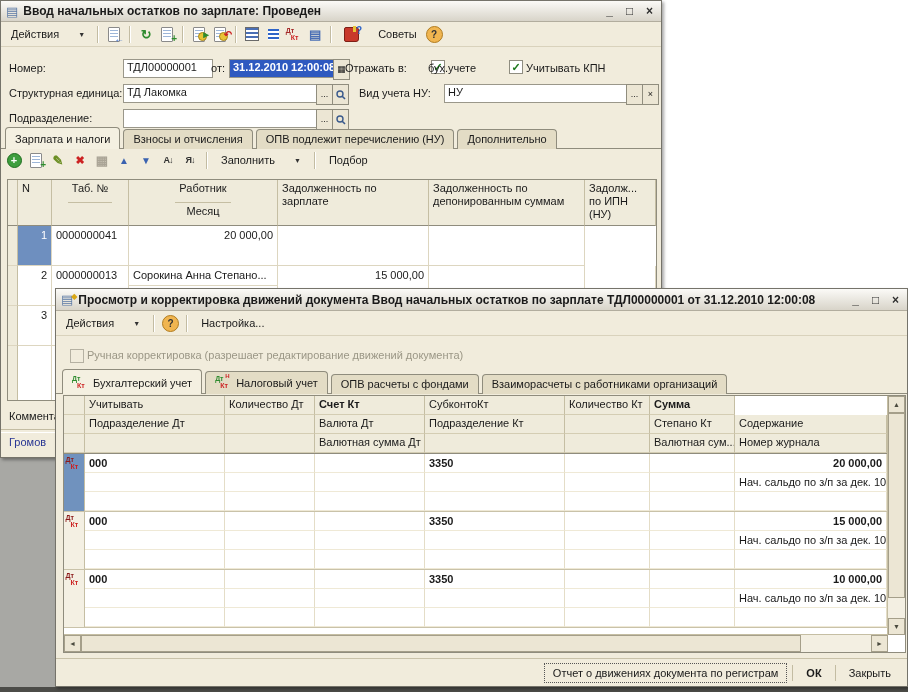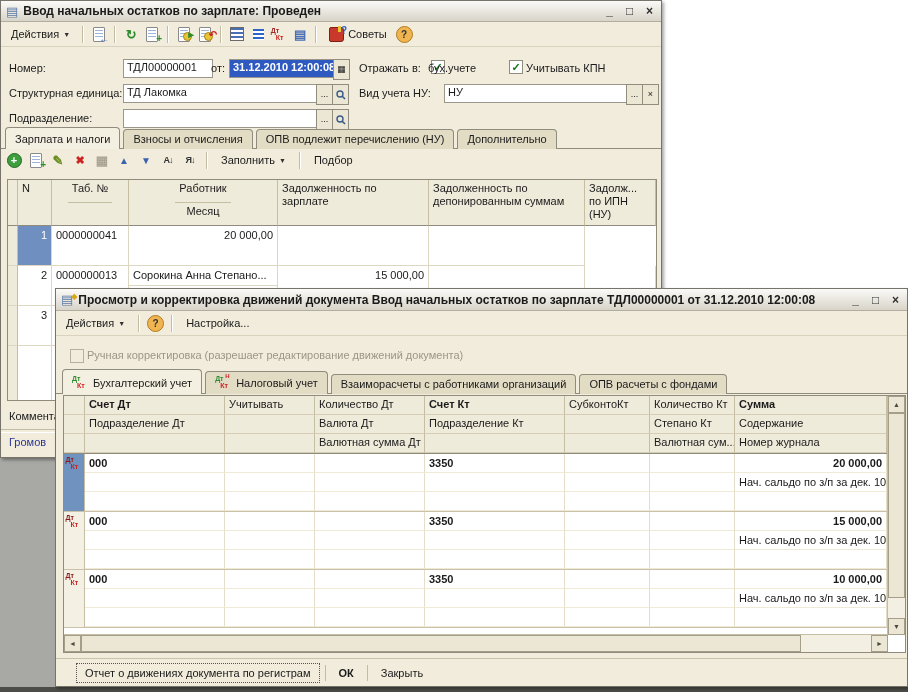--- a/index.html
+++ b/index.html
@@ -12,21 +12,21 @@
   .win{position:absolute;background:#f1ecdc;border:1px solid #75736a;box-shadow:2px 2px 3px rgba(0,0,0,.35);}
   .bgwin{left:0;top:0;width:660px;height:456px;z-index:1;}
   .fgwin{left:55px;top:288px;width:851px;height:397px;z-index:2;}
   .tbar{position:absolute;left:0;top:0;right:0;height:20px;background:linear-gradient(#fbfaf7,#d8d4c9);border-bottom:1px solid #b2ad9e;display:flex;align-items:center;padding:0 5px;gap:5px;}
   .ttl{font-weight:bold;font-size:12px;white-space:nowrap;overflow:hidden;flex:1;}
   .doc-ico{color:#5b7aa6;font-size:13px;line-height:13px;position:relative;}
   .doc-ico .dmd{position:absolute;right:-4px;top:-3px;font-size:8px;color:#d9a716;}
   .wctl{display:flex;gap:7px;margin-left:auto;}
   .wbtn{width:13px;text-align:center;font-weight:bold;color:#2f2f2f;font-size:12px;cursor:default;}
   .tools{position:absolute;left:0;top:21px;right:0;height:24px;display:flex;align-items:center;padding:0 4px;gap:3px;border-bottom:1px solid #d9d2bc;}
-  .tbtn{display:inline-flex;align-items:center;gap:4px;padding:2px 5px;border:1px solid transparent;border-radius:2px;}
+  .tbtn{display:inline-flex;align-items:center;gap:19px;padding:2px 5px;border:1px solid transparent;border-radius:2px;}
   .caret{font-size:7px;color:#333;}
   .sep{width:1px;height:17px;background:#c3bca2;border-right:1px solid #fff;margin:0 3px;}
   .ico{position:relative;width:18px;height:18px;display:inline-flex;align-items:center;justify-content:center;}
   .sh{position:absolute;left:3px;top:2px;width:10px;height:13px;background:#fff;border:1px solid #8a8a8a;border-radius:1px;}
   .sh::before{content:"";position:absolute;left:1px;top:2px;right:1px;height:1px;background:#9db6d8;box-shadow:0 3px 0 #9db6d8,0 6px 0 #9db6d8;}
   .ov{position:absolute;right:-1px;bottom:-1px;font-size:10px;font-weight:bold;line-height:10px;}
   .coin{position:absolute;right:1px;bottom:2px;width:7px;height:7px;border-radius:50%;background:#e8c435;border:1px solid #a8831a;}
   .glyph{font-size:13px;font-weight:bold;}
   .stripes{width:12px;height:12px;background:repeating-linear-gradient(#4a6fb5 0 2px,#fff 2px 4px);border:1px solid #6a6a6a;}
   .dtkt{position:relative;width:17px;height:15px;font-size:7px;font-weight:bold;line-height:7px;}
@@ -97,21 +97,21 @@
   .fcell{border-right:1px solid #e4ddc7;border-bottom:1px solid #efe9d6;padding:0 4px;line-height:18px;white-space:nowrap;overflow:hidden;}
   .fcell.b{font-weight:bold;}
   .fcell.r{text-align:right;}
 
   
   .vsb{position:absolute;width:17px;background:#f3efe2;border-left:1px solid #c5bea3;}
   .hsb{position:absolute;height:17px;background:#f3efe2;border-top:1px solid #c5bea3;display:flex;align-items:center;}
   .sbtn{width:17px;height:17px;background:#ece6d4;border:1px solid #a59f8a;display:flex;align-items:center;justify-content:center;font-size:7px;color:#4a4a3e;box-sizing:border-box;flex:none;}
   .thumb{background:#ece6d4;border:1px solid #a59f8a;box-sizing:border-box;}
 
-  .btnbar{position:absolute;left:0;right:0;bottom:0;height:27px;border-top:1px solid #c9c2a9;display:flex;align-items:center;justify-content:flex-start;padding:0 20px;gap:2px;}
+  .btnbar{position:absolute;left:0;right:0;bottom:0;height:27px;border-top:1px solid #c9c2a9;display:flex;align-items:center;justify-content:flex-end;padding:0 8px;gap:2px;}
   .bbtn{padding:3px 8px;white-space:nowrap;}
   .bbtn.focus{border:1px dotted #555;}
   .bbtn.ok{font-weight:bold;}
   .vdiv{width:1px;height:16px;background:#c3bca2;margin:0 3px;}
 </style>
 </head>
 <body>
 
 <div class="stage">
   <div class="mdi-gray"></div>
@@ -181,21 +181,21 @@
         <span>Советы</span>
       </span>
       <span class="hlp">?</span>
     </div>
 
     <span class="lbl" style="left:8px;top:61px">Номер:</span>
     <span class="inp" style="left:122px;top:58px;width:82px">ТДЛ00000001</span>
     <span class="lbl" style="left:210px;top:61px">от:</span>
     <span class="inp sel" style="left:228px;top:58px;width:97px">31.12.2010 12:00:08</span>
     <span class="fbtn" style="left:332px;top:58px">▦</span>
-    <span class="lbl" style="left:358px;top:61px">Отражать в:</span>
+    <span class="lbl" style="left:344px;top:61px">Отражать в:</span>
     <span class="cbx" style="left:430px;top:59px">
         <span class="ck">✓</span>
       </span>
     <span class="lbl" style="left:427px;top:61px">бух.учете</span>
     <span class="cbx" style="left:508px;top:59px">
         <span class="ck">✓</span>
       </span>
     <span class="lbl" style="left:525px;top:61px">Учитывать КПН</span>
 
     <span class="lbl" style="left:8px;top:86px">Структурная единица:</span>
@@ -380,32 +380,31 @@
       </span>
       <span class="tab">
         <span class="dtkt">
             <span class="dt" style="color:#2e8b2e">Дт</span>
             <span class="sup" style="color:#c22">Н</span>
             <span class="kt" style="color:#c22">Кт</span>
           </span>
         <span>Налоговый учет</span>
       </span>
       <span class="tab">
+          <span>ОПВ расчеты с фондами</span>
+        </span>
+      <span class="tab">
           <span>Взаиморасчеты с работниками организаций</span>
-        </span>
-      <span class="tab">
-          <span>ОПВ расчеты с фондами</span>
         </span>
     </div>
 
     <div class="ftable">
       <div class="fhdr">
         <div class="fgrid">
           <div></div>
-          <div class="b">Счет Дт</div>
           <div>Учитывать</div>
           <div>Количество Дт</div>
           <div class="b">Счет Кт</div>
           <div>СубконтоКт</div>
           <div>Количество Кт</div>
           <div class="b">Сумма</div>
         </div>
         <div class="fgrid">
           <div></div>
           <div>Подразделение Дт</div>

